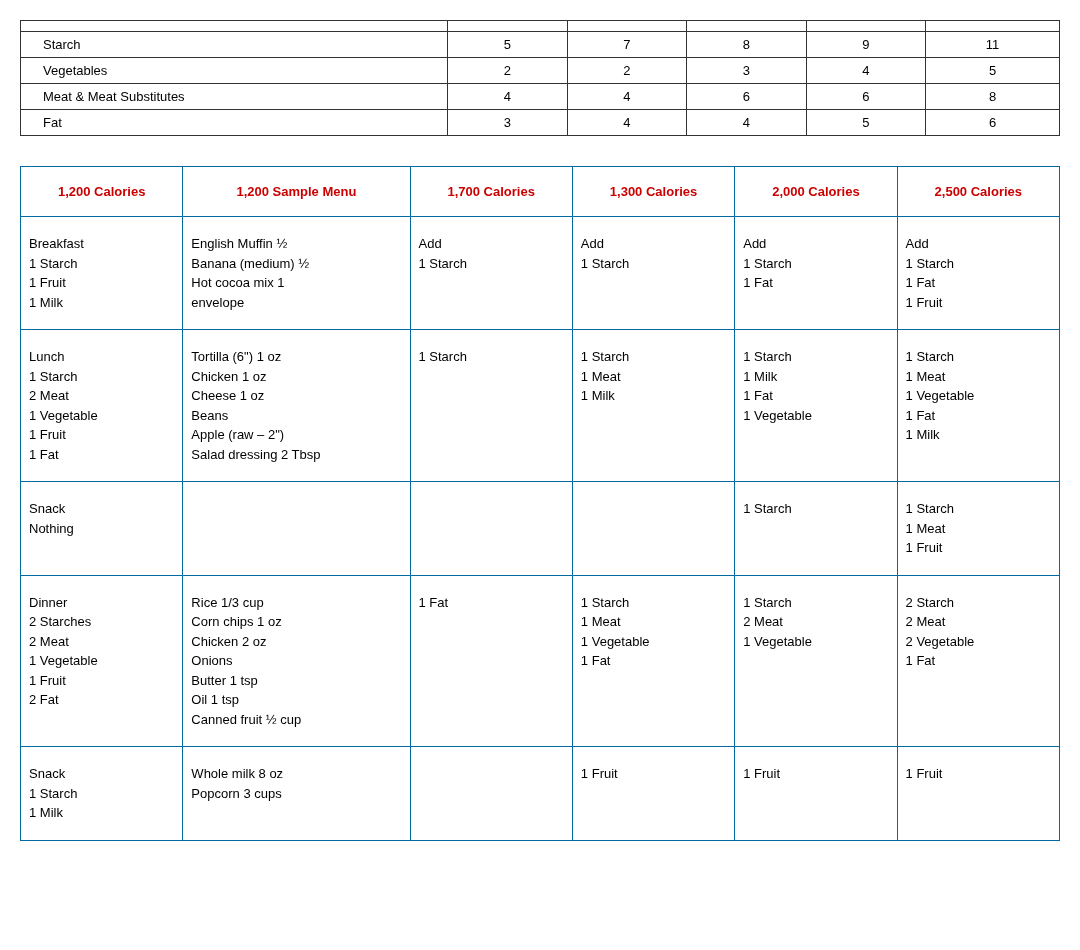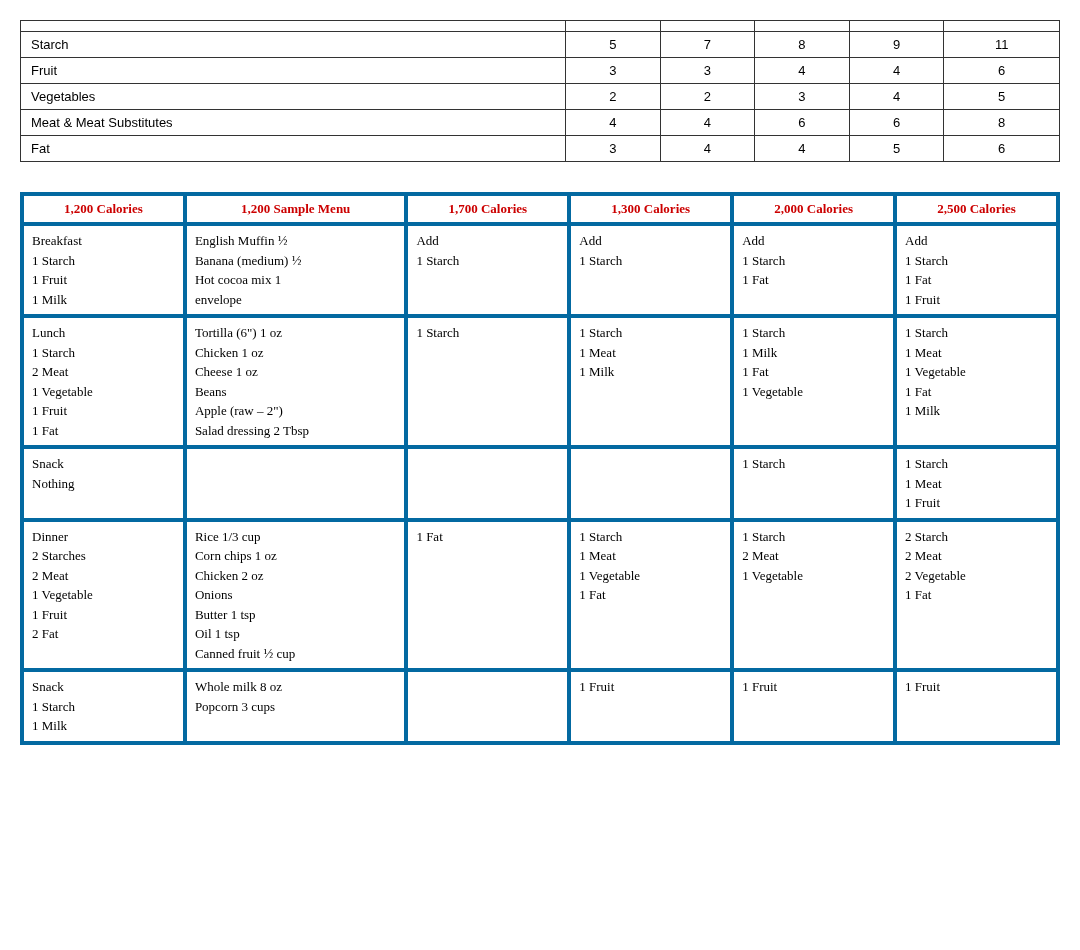--- a/index.html
+++ b/index.html
@@ -12,21 +12,21 @@
     }
 
     .main-table, .sample-table {
       width: 100%;
       border-collapse: collapse;
       margin-bottom: 30px;
     }
 
     .main-table td, .main-table th {
       border: 1px solid #333;
-      padding: 5px 10px;
+      padding: 5px 22px;
       text-align: left;
     }
 
     .main-table th {
       color: #cc0000;
       font-weight: bold;
       font-size: 15px;
     }
 
     .main-table .header-row th:first-child {
@@ -36,24 +36,23 @@
     .main-table .cal-header {
       text-align: center;
       font-size: 15px;
     }
 
     .main-table .data-cell {
       text-align: center;
     }
 
     .sample-table td, .sample-table th {
-      border: 4px solid #0369a1;
-      padding: 5px 8px;
+      border: 1px solid #0369a1;
+      padding: 17px 8px;
       vertical-align: top;
-      font-family: Liberation Serif, serif;
     }
 
     .sample-table .col-header {
       color: #cc0000;
       font-weight: bold;
       font-size: 13px;
       white-space: nowrap;
     }
 
     .sample-table .cell-content {
@@ -78,28 +77,20 @@
   <tbody id="main-table-body">
   <tr>
         <td>Starch</td>
         <td class="data-cell">5</td>
         <td class="data-cell">7</td>
         <td class="data-cell">8</td>
         <td class="data-cell">9</td>
         <td class="data-cell">11</td>
       </tr>
       <tr>
-        <td>Fruit</td>
-        <td class="data-cell">3</td>
-        <td class="data-cell">3</td>
-        <td class="data-cell">4</td>
-        <td class="data-cell">4</td>
-        <td class="data-cell">6</td>
-      </tr>
-      <tr>
         <td>Vegetables</td>
         <td class="data-cell">2</td>
         <td class="data-cell">2</td>
         <td class="data-cell">3</td>
         <td class="data-cell">4</td>
         <td class="data-cell">5</td>
       </tr>
       <tr>
         <td>Meat &amp; Meat Substitutes</td>
         <td class="data-cell">4</td>

